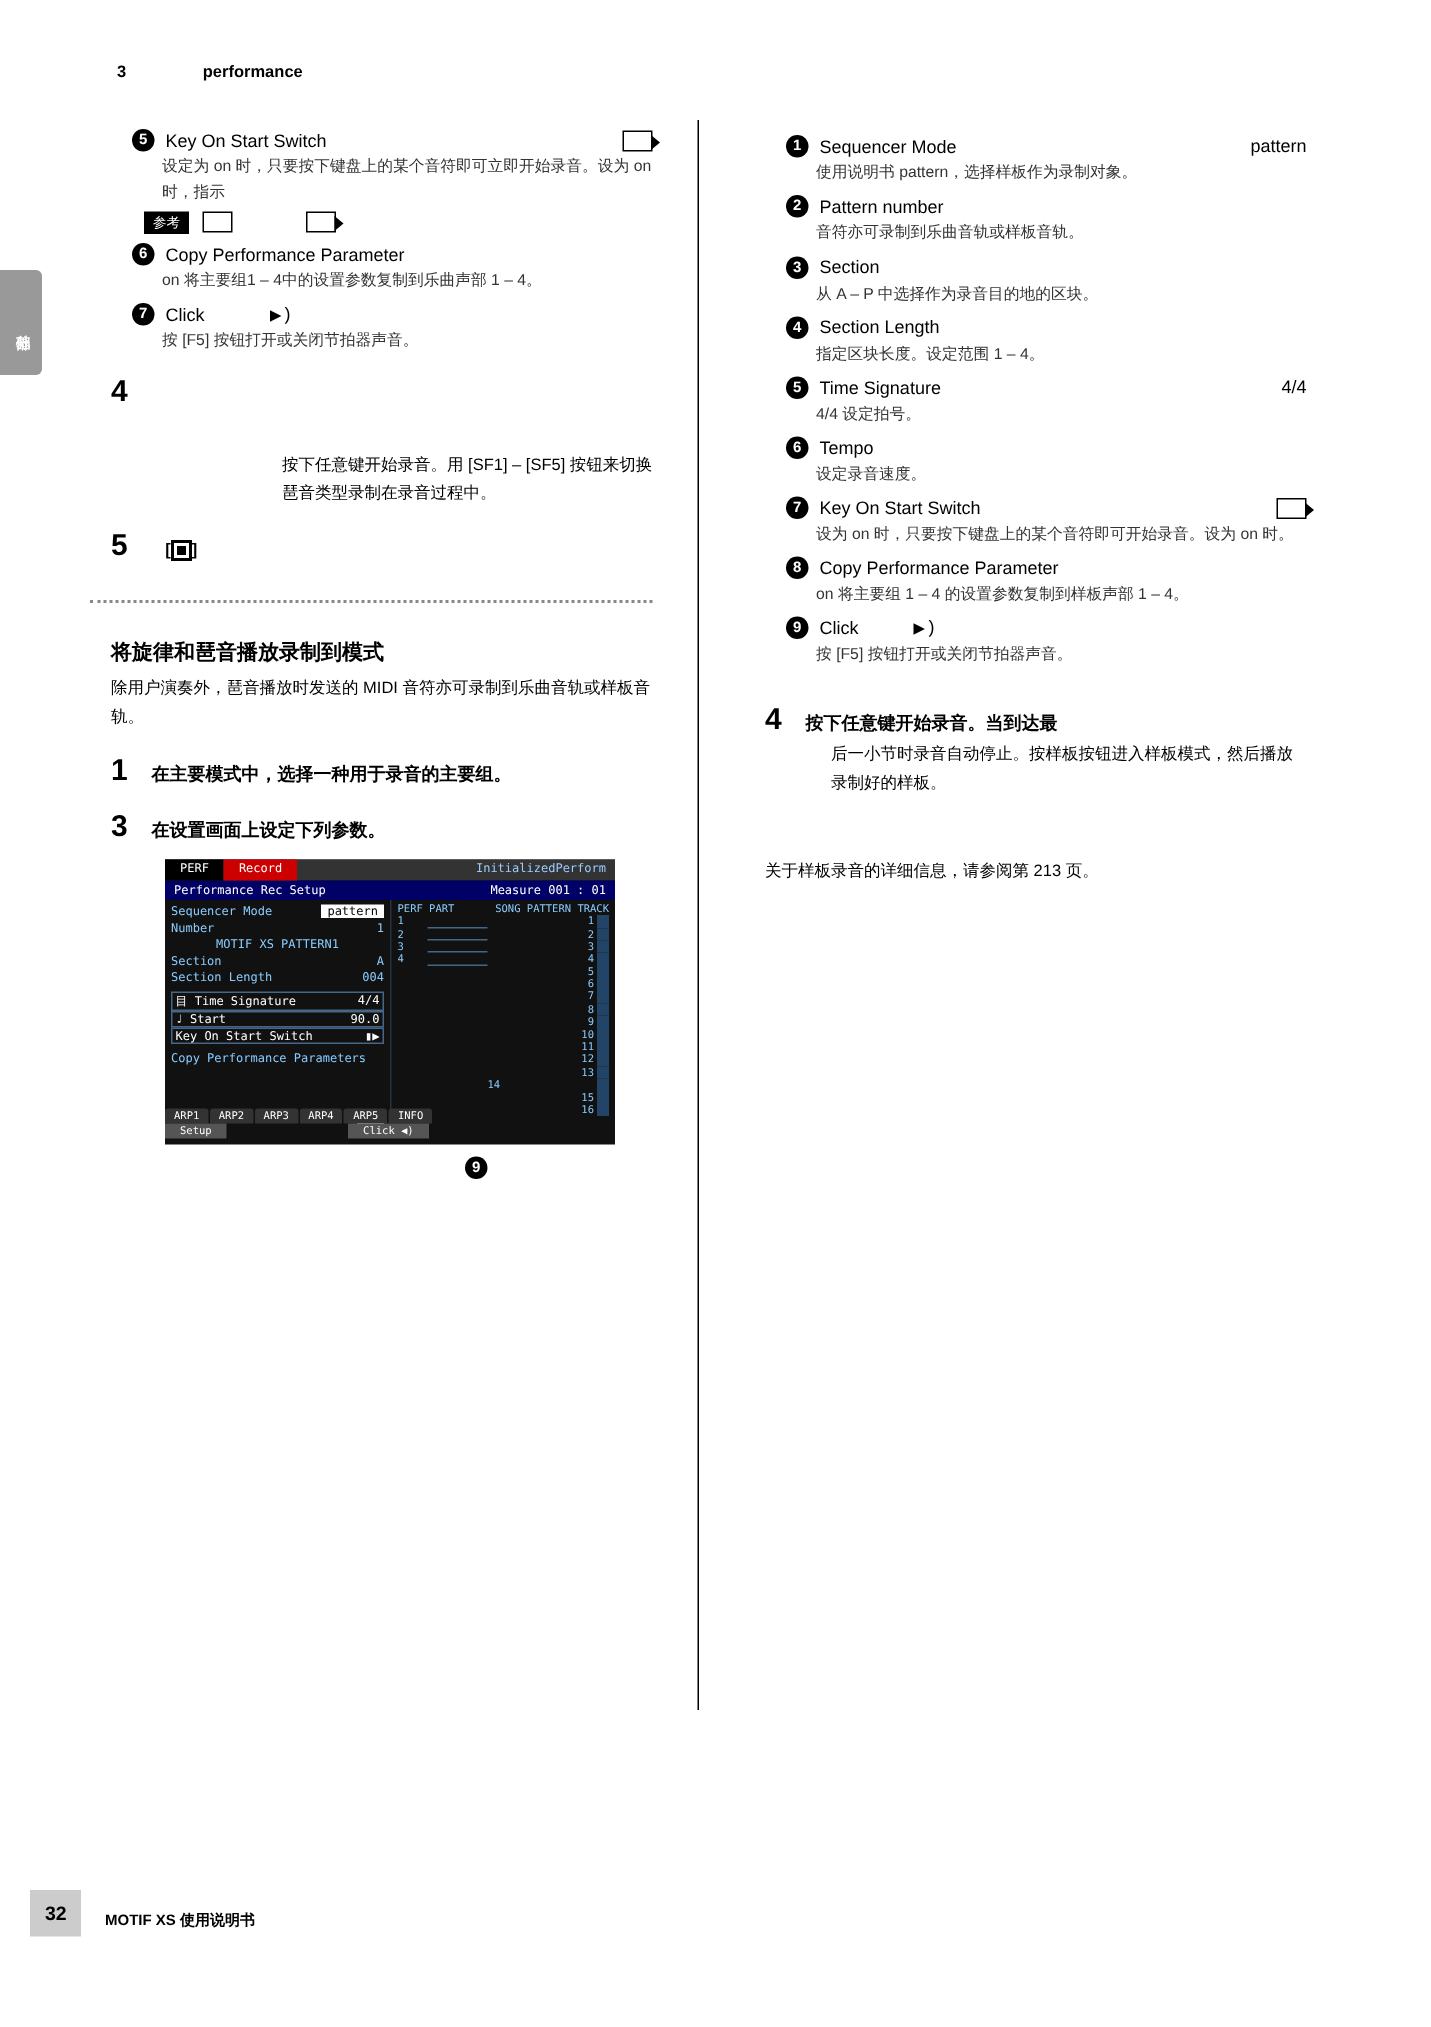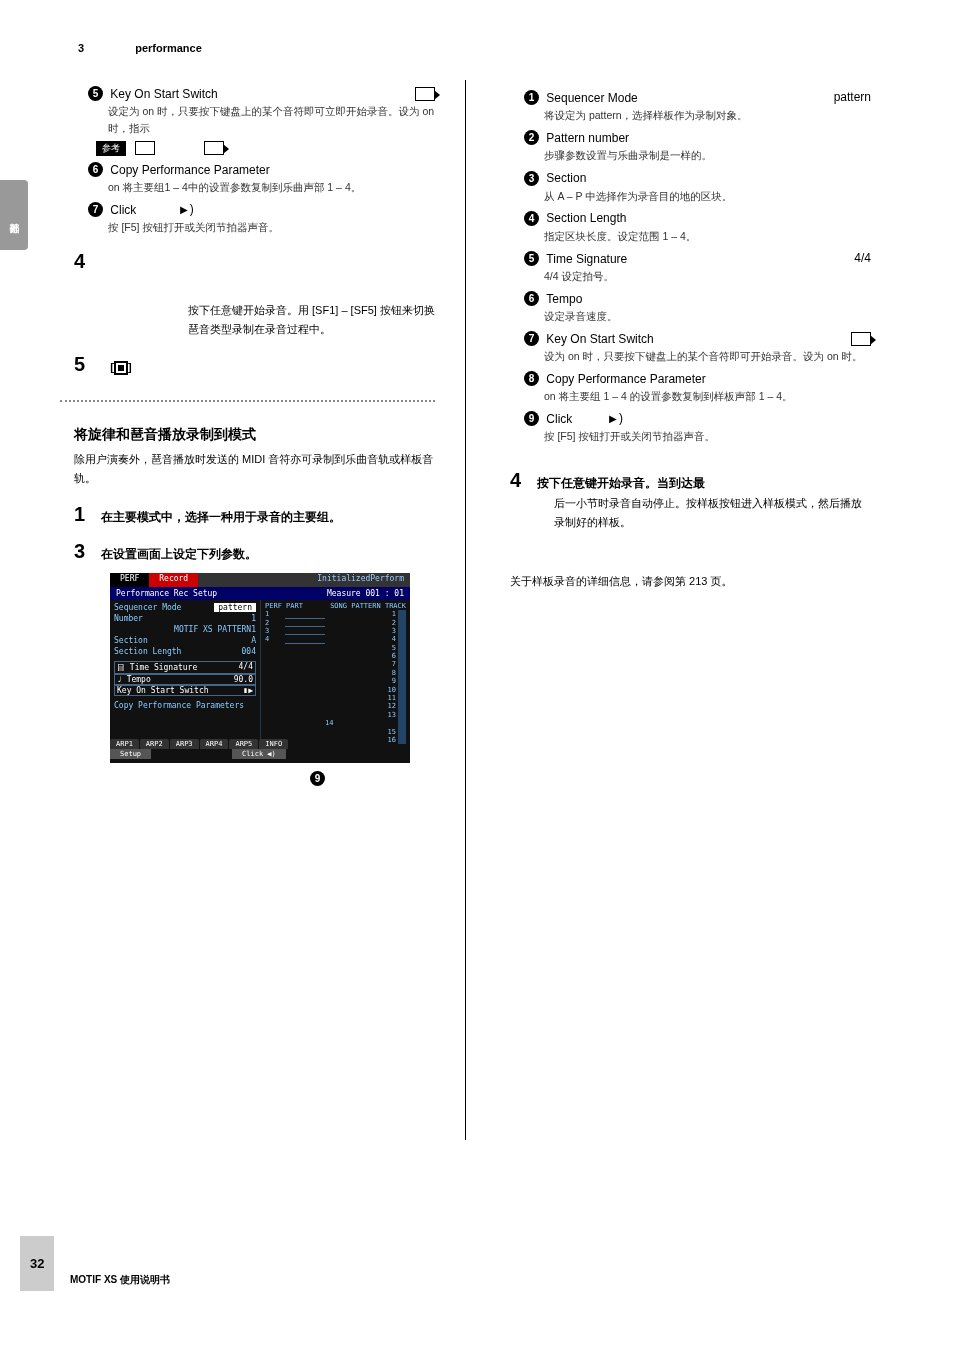--- a/index.html
+++ b/index.html
@@ -55,21 +55,21 @@
   .screen-mock .bottombar .f-row { display: flex; }
   .screen-mock .bottombar .f { background: #555; color: #fff; font-size: 7px; padding: 1px 10px; margin-right: 1px; }
   .screen-mock .bottombar .fclick { margin-left: 80px; }
   .callout-col-left { position: absolute; left: 40px; top: 32px; display: flex; flex-direction: column; gap: 0; }
   .callout-col-left .num-circle { margin-bottom: -2px; }
   .callout-nine { position: absolute; left: 200px; top: 198px; }
   .sq-icon { display: inline-block; width: 14px; height: 14px; border: 2px solid #000; vertical-align: middle; position: relative; }
   .sq-icon.stop::after { content: ""; position: absolute; inset: 2px; background: #000; }
   .sq-icon.rec::after { content: ""; position: absolute; inset: 2px; background: #000; border-radius: 50%; }
   .footer { position: absolute; bottom: 60px; left: 0; width: 100%; }
-  .footer .pg { position: absolute; left: 20px; bottom: 0; background: #ccc; padding: 20px 10px; font-weight: bold; font-size: 13px; }
+  .footer .pg { position: absolute; left: 20px; bottom: 0; background: #ccc; padding: 8px 10px; font-weight: bold; font-size: 13px; }
   .footer .owner { position: absolute; left: 70px; bottom: 4px; font-size: 10px; font-weight: bold; }
   .right-col-content { padding-top: 4px; }
   .param-block { margin-top: 6px; }
 </style>
 </head>
 <body>
 
 <div class="page">
   <div class="side-tab">
       <span>基础部分</span>
@@ -175,38 +175,38 @@
           <div class="body">
             <div class="leftp">
               <div class="row">
                   <span>Sequencer Mode</span>
                   <span class="hl">pattern</span>
                 </div>
               <div class="row">
                   <span>Number</span>
                   <span>1</span>
                 </div>
-              <div class="row" style="color:#8cf;justify-content:flex-end;">
+              <div class="row" style="color:#8cf;justify-content:center;">
                   <span>MOTIF XS PATTERN1</span>
                 </div>
               <div class="row">
                   <span>Section</span>
                   <span>A</span>
                 </div>
               <div class="row">
                   <span>Section Length</span>
                   <span>004</span>
                 </div>
               <div class="sep"></div>
               <div class="row boxed">
                   <span>目 Time Signature</span>
                   <span>4/4</span>
                 </div>
               <div class="row boxed">
-                  <span>♩ Tempo</span>
+                  <span>♩ Start</span>
                   <span>90.0</span>
                 </div>
               <div class="row boxed">
                   <span>Key On Start Switch</span>
                   <span>▮▶</span>
                 </div>
               <div class="sep"></div>
               <div class="row">
                   <span>Copy Performance Parameters</span>
                 </div>
@@ -329,28 +329,28 @@
     <div class="divider"></div>
 
     <div class="col right-col-content">
 
       <div id="right-items">
           <div class="param-block">
     <div class="item-title">
       <span class="num-circle">1</span>
       <span class="lbl">Sequencer Mode</span><span style="float:right">pattern</span>
     </div>
-    <div class="item-desc">将设定为 pattern，选择样板作为录制对象。</div>
+    <div class="item-desc">使用说明书 pattern，选择样板作为录制对象。</div>
   </div>
           <div class="param-block">
     <div class="item-title">
       <span class="num-circle">2</span>
       <span class="lbl">Pattern number</span>
     </div>
-    <div class="item-desc">步骤参数设置与乐曲录制是一样的。</div>
+    <div class="item-desc">音符亦可录制到乐曲音轨或样板音轨。</div>
   </div>
           <div class="param-block">
     <div class="item-title">
       <span class="num-circle">3</span>
       <span class="lbl">Section</span>
     </div>
     <div class="item-desc">从 A – P 中选择作为录音目的地的区块。</div>
   </div>
           <div class="param-block">
     <div class="item-title">

